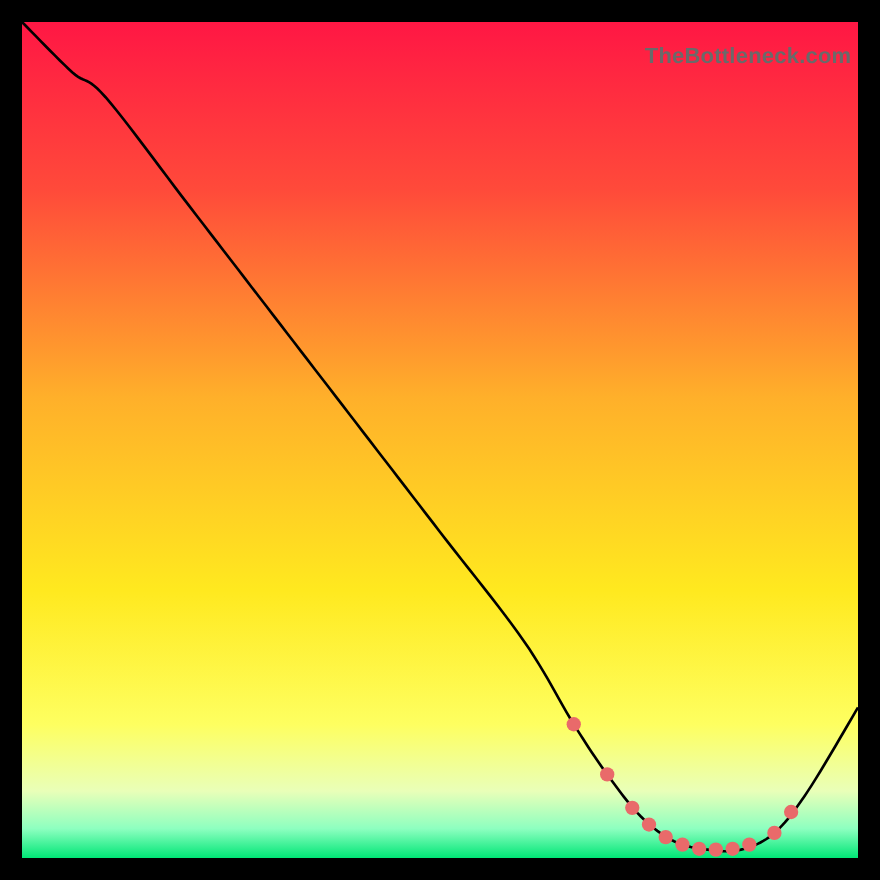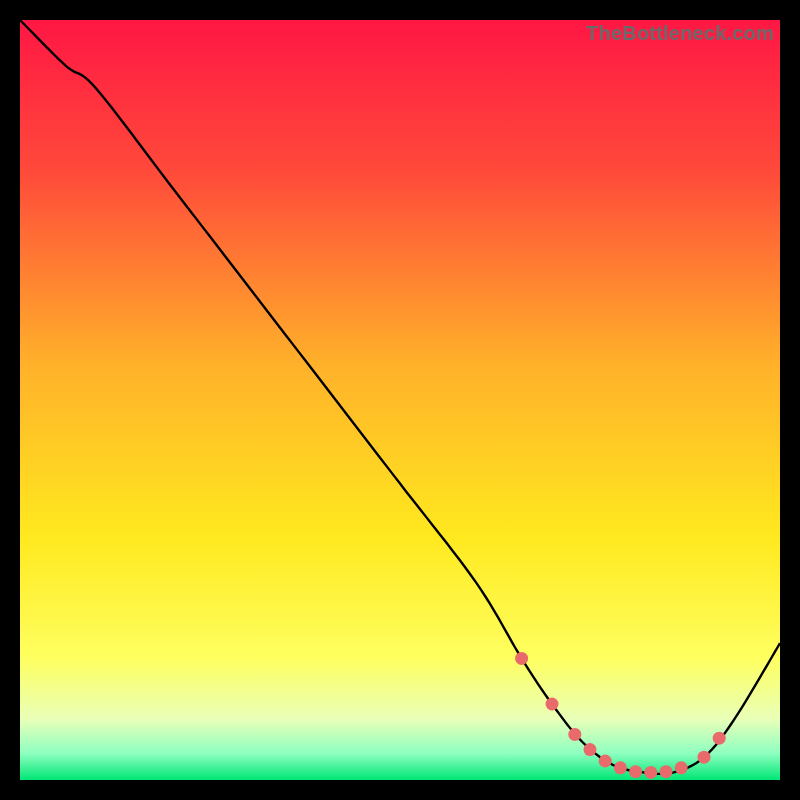--- a/index.html
+++ b/index.html
@@ -13,21 +13,21 @@
   .frame {
     position: absolute;
     left: 20px;
     top: 20px;
     width: 760px;
     height: 760px;
     background: #000;
   }
   .watermark {
     position: absolute;
-    top: 2px;
+    top: 20px;
     right: 6px;
     font-family: Arial, Helvetica, sans-serif;
     font-size: 20px;
     font-weight: 600;
     color: #6a6a6a;
     letter-spacing: 0.2px;
     z-index: 3;
   }
   svg {
     display: block;

